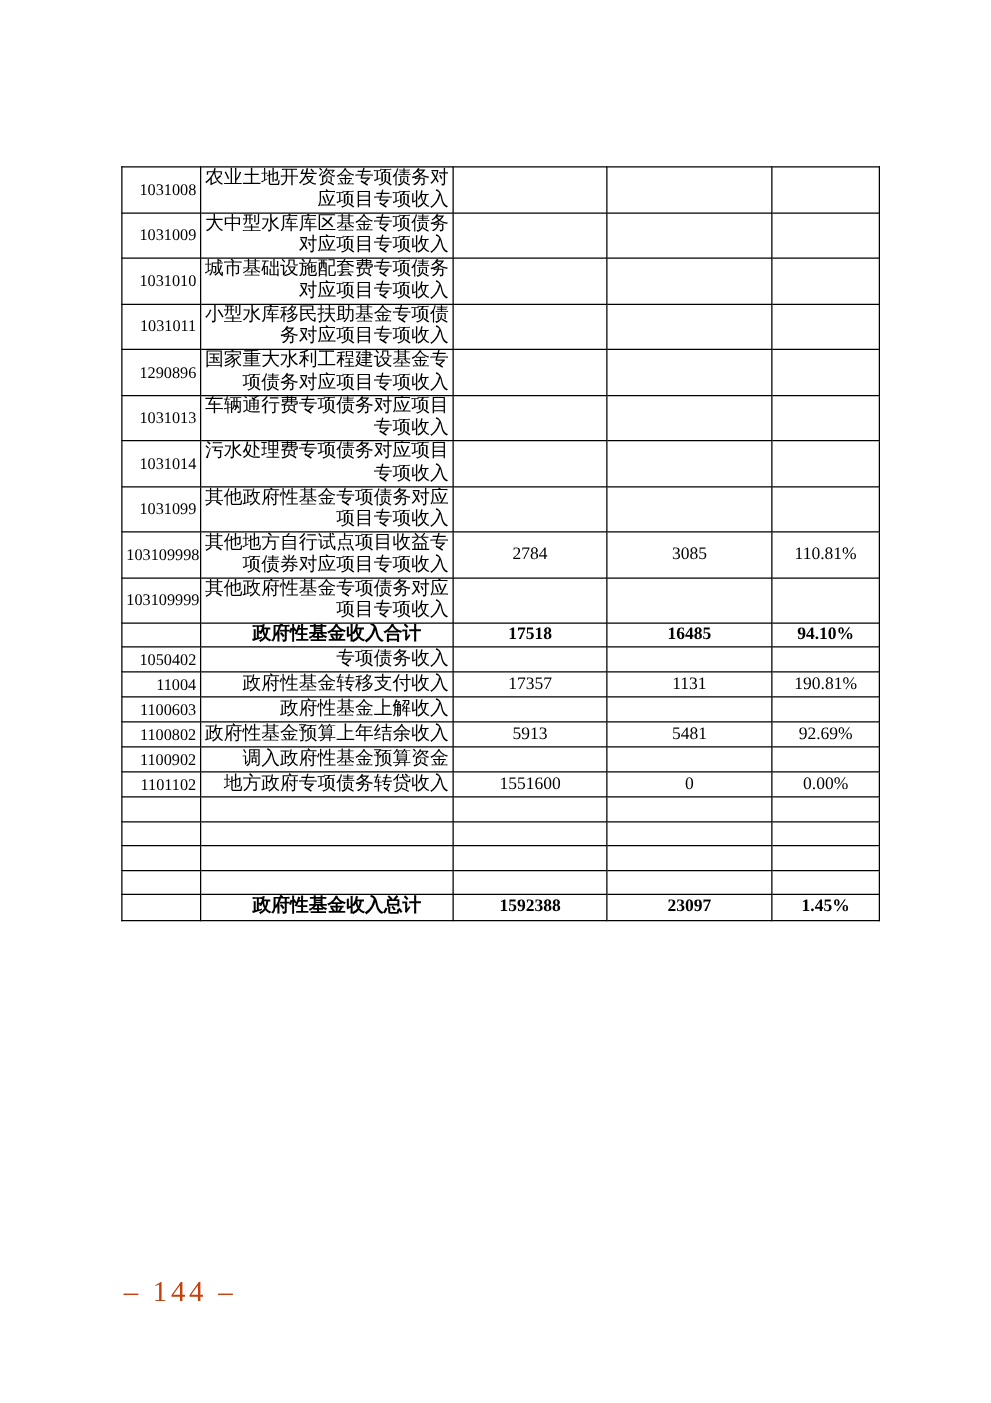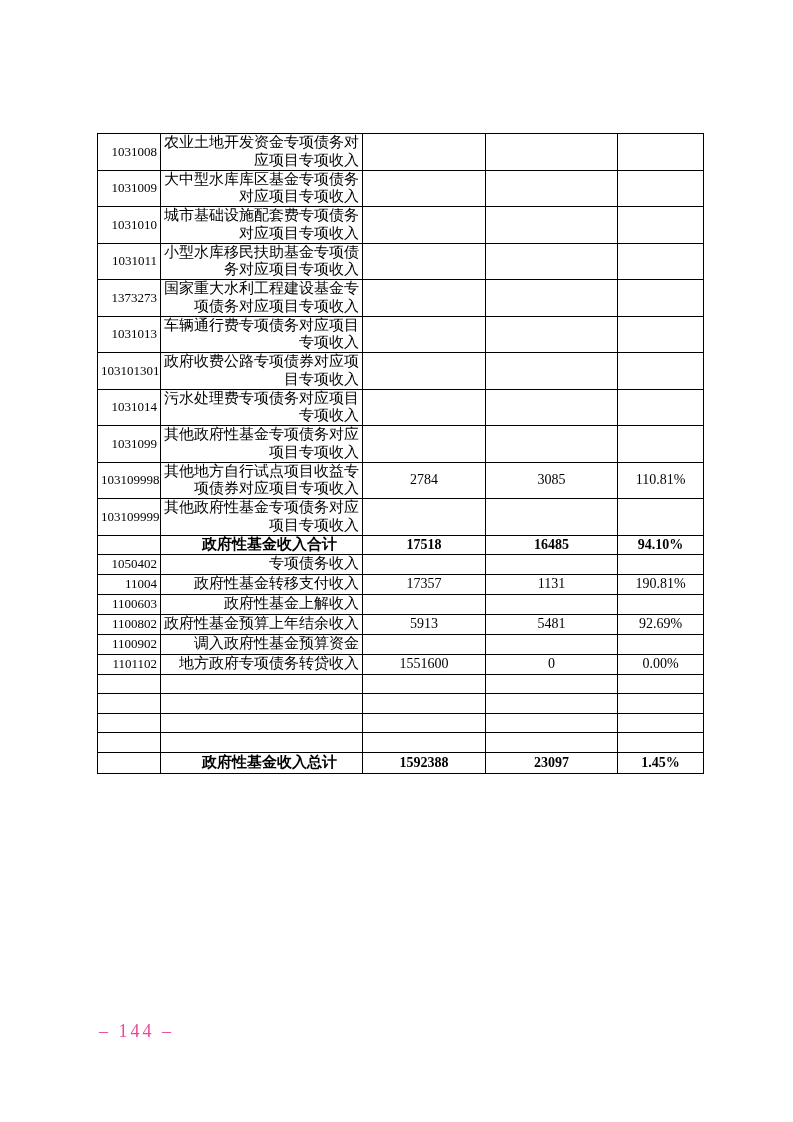--- a/index.html
+++ b/index.html
@@ -38,21 +38,21 @@
   tr.r-normal  { height: 20px; }
   tr.r-subtotal{ height: 19px; }
   tr.r-empty   { height: 19.5px; }
   tr.r-total   { height: 21px; }
   tr.r-subtotal td, tr.r-total td { font-weight: bold; }
   tr.r-subtotal .c-name, tr.r-total .c-name {
     text-align: center; font-size: 15px; padding-left: 19px;
   }
   .page-number {
     position: absolute; left: 99px; top: 1021px;
-    font-size: 18px; letter-spacing: 3px; color: #ec4899;
+    font-size: 23px; letter-spacing: 3px; color: #c2410c;
     white-space: pre;
   }
 </style>
 </head>
 <body>
 
 <div class="page">
 
   <table class="budget-table">
     <colgroup>
@@ -85,36 +85,29 @@
           <td class="c-pct"></td>
         </tr>
         <tr class="r-tall">
           <td class="c-code">1031011</td>
           <td class="c-name">小型水库移民扶助基金专项债务对应项目专项收入</td>
           <td class="c-v1"></td>
           <td class="c-v2"></td>
           <td class="c-pct"></td>
         </tr>
         <tr class="r-tall">
-          <td class="c-code">1373273</td>
+          <td class="c-code">1290896</td>
           <td class="c-name">国家重大水利工程建设基金专项债务对应项目专项收入</td>
           <td class="c-v1"></td>
           <td class="c-v2"></td>
           <td class="c-pct"></td>
         </tr>
         <tr class="r-tall">
           <td class="c-code">1031013</td>
           <td class="c-name">车辆通行费专项债务对应项目专项收入</td>
-          <td class="c-v1"></td>
-          <td class="c-v2"></td>
-          <td class="c-pct"></td>
-        </tr>
-        <tr class="r-tall">
-          <td class="c-code">103101301</td>
-          <td class="c-name">政府收费公路专项债券对应项目专项收入</td>
           <td class="c-v1"></td>
           <td class="c-v2"></td>
           <td class="c-pct"></td>
         </tr>
         <tr class="r-tall">
           <td class="c-code">1031014</td>
           <td class="c-name">污水处理费专项债务对应项目专项收入</td>
           <td class="c-v1"></td>
           <td class="c-v2"></td>
           <td class="c-pct"></td>

